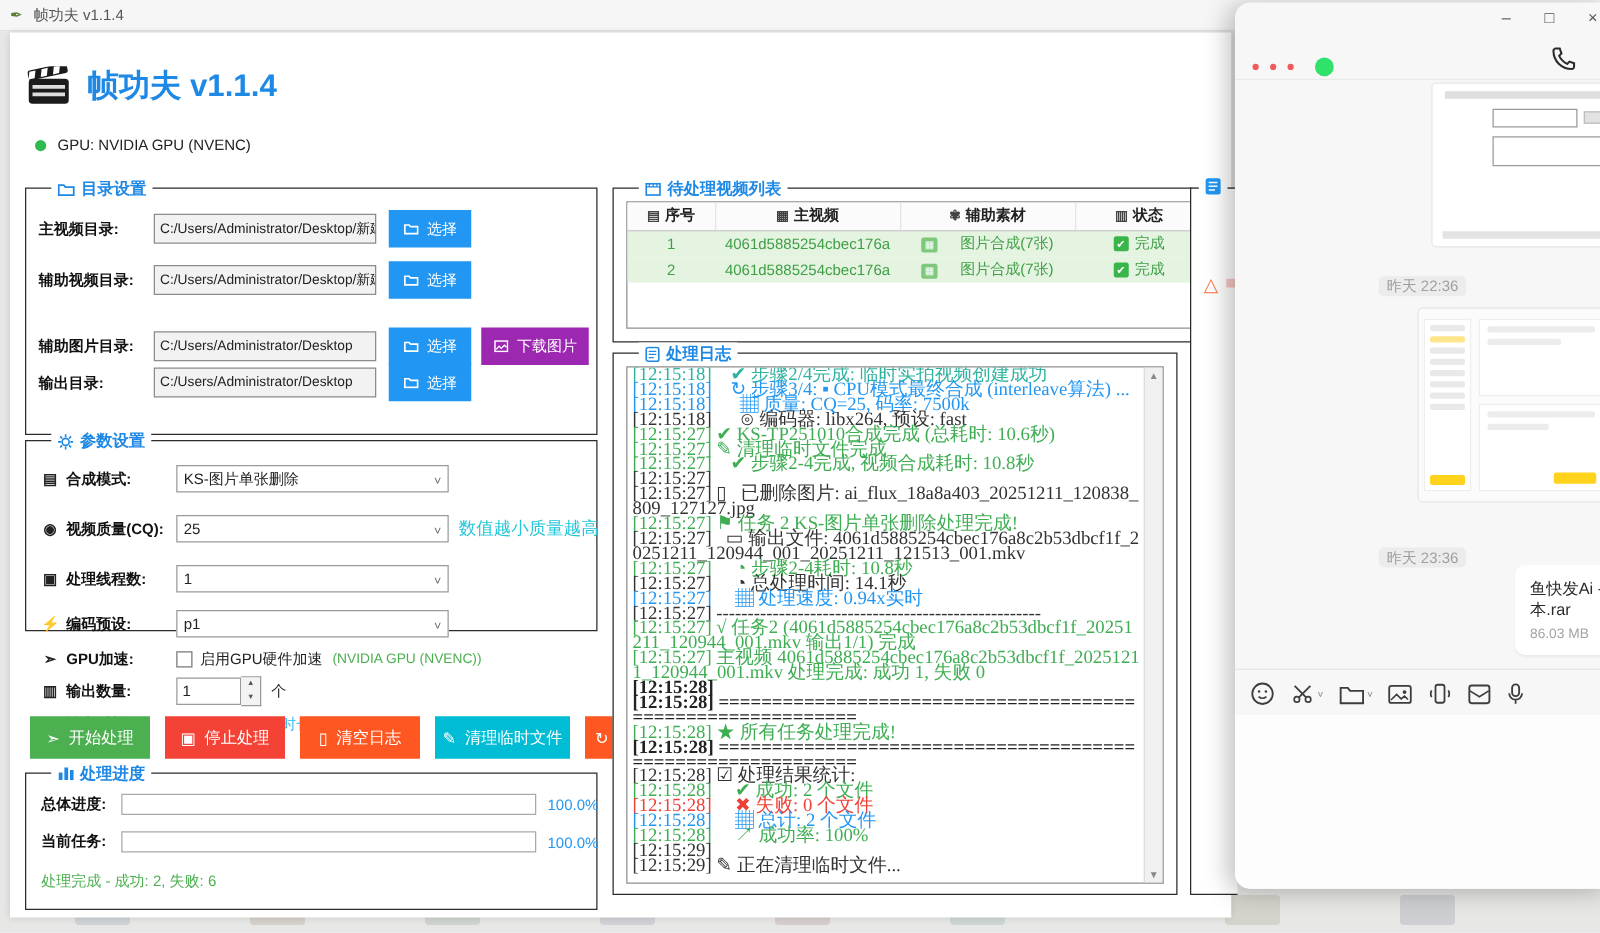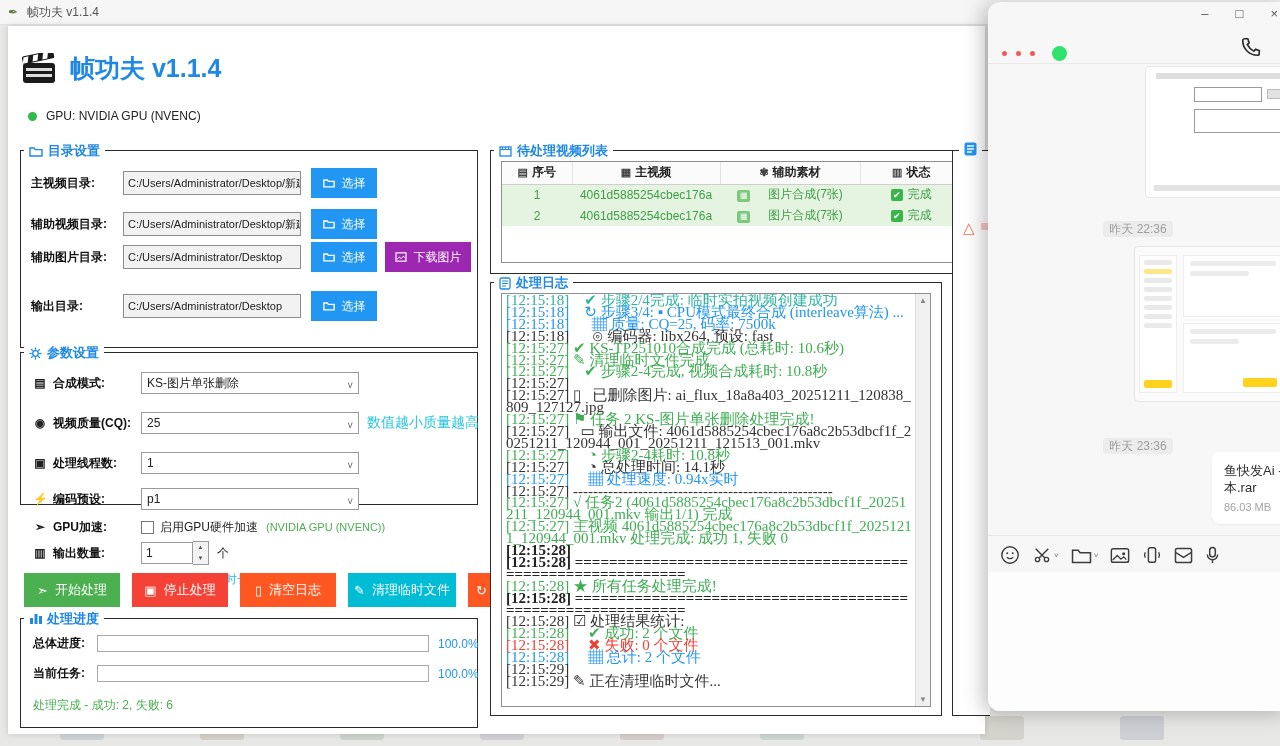--- a/index.html
+++ b/index.html
@@ -18,21 +18,21 @@
   #appcard { position:absolute; left:8px; top:26px; width:977px; height:708px; background:#ffffff; box-shadow:0 0 6px rgba(0,0,0,.15); z-index:3; }
 
   .app-header { position:absolute; left:14px; top:26px; display:flex; align-items:center; }
   .app-logo { width:36px; height:32px; margin-right:12px; }
   .app-title { font-size:25px; font-weight:bold; color:#1e88e5; }
   .gpu-line { position:absolute; left:20px; top:83px; display:flex; align-items:center; font-size:12px; color:#222; }
   .gpu-dot { width:9px; height:9px; border-radius:50%; background:#2fba4f; margin-right:9px; }
 
   
   .gbox { position:absolute; border:1px solid #2b2b2b; background:#fff; }
-  .gbox .legend { position:absolute; top:-9px; left:3px; background:#fff; padding:0 5px; display:flex; align-items:center; gap:5px; font-size:13px; font-weight:bold; color:#1e88e5; }
+  .gbox .legend { position:absolute; top:-9px; left:20px; background:#fff; padding:0 5px; display:flex; align-items:center; gap:5px; font-size:13px; font-weight:bold; color:#1e88e5; }
   .gbox .legend svg { display:block; }
 
   
   #dirbox { left:12px; top:124px; width:458px; height:198px; }
   .dir-row { position:absolute; left:10px; display:flex; align-items:center; height:28px; }
   .dir-label { width:92px; font-size:12px; font-weight:bold; color:#111; }
   .dir-input { width:178px; height:24px; border:1px solid #8c8c8c; background:#f2f2f2; font-size:11px; color:#222; padding:0 4px; line-height:22px; white-space:nowrap; overflow:hidden; }
   .btn { display:flex; align-items:center; justify-content:center; gap:7px; color:#fff; font-size:12px; cursor:default; }
   .btn-choose { width:66px; height:30px; background:#2196f3; margin-left:10px; }
   .btn-download { width:86px; height:30px; background:#9c27b0; margin-left:8px; }
@@ -209,21 +209,21 @@
       <div class="dir-row" style="top:59px;">
         <span class="dir-label">辅助视频目录:</span>
         <span class="dir-input">C:/Users/Administrator/Desktop/新建</span>
         <span class="btn btn-choose">
             <svg width="12" height="10" viewBox="0 0 14 11">
               <path d="M1 2 h4 l1.3 1.6 H13 V10 H1 Z" fill="none" stroke="#fff" stroke-width="1.6"></path>
             </svg>
             <i style="font-style:normal">选择</i>
           </span>
       </div>
-      <div class="dir-row" style="top:92px;">
+      <div class="dir-row" style="top:112px;">
         <span class="dir-label">辅助图片目录:</span>
         <span class="dir-input">C:/Users/Administrator/Desktop</span>
         <span class="btn btn-choose">
             <svg width="12" height="10" viewBox="0 0 14 11">
               <path d="M1 2 h4 l1.3 1.6 H13 V10 H1 Z" fill="none" stroke="#fff" stroke-width="1.6"></path>
             </svg>
             <i style="font-style:normal">选择</i>
           </span>
         <span class="btn btn-download">
             <svg width="12" height="10" viewBox="0 0 14 12">
@@ -465,20 +465,21 @@
             <div class="log-line c-blackb"><span>[12:15:28]</span><span> ============================================================</span></div>
 
             <div class="log-line c-black"><span>[12:15:28]</span><span> ☑ 处理结果统计:</span></div>
 
             <div class="log-line c-green"><span>[12:15:28]</span><span>     ✔ 成功: 2 个文件</span></div>
 
             <div class="log-line c-red"><span>[12:15:28]</span><span>     ✖ 失败: 0 个文件</span></div>
 
             <div class="log-line c-blue"><span>[12:15:28]</span><span>     ▦ 总计: 2 个文件</span></div>
 
+            <div class="log-line c-green"><span>[12:15:28]</span><span>     ↗ 成功率: 100%</span></div>
 
             <div class="log-line c-black"><span>[12:15:29]</span><span></span></div>
 
             <div class="log-line c-black"><span>[12:15:29]</span><span> ✎ 正在清理临时文件...</span></div>
 
           </div>
         <div class="vscroll">
             <span>▲</span>
             <span>▼</span>
           </div>

